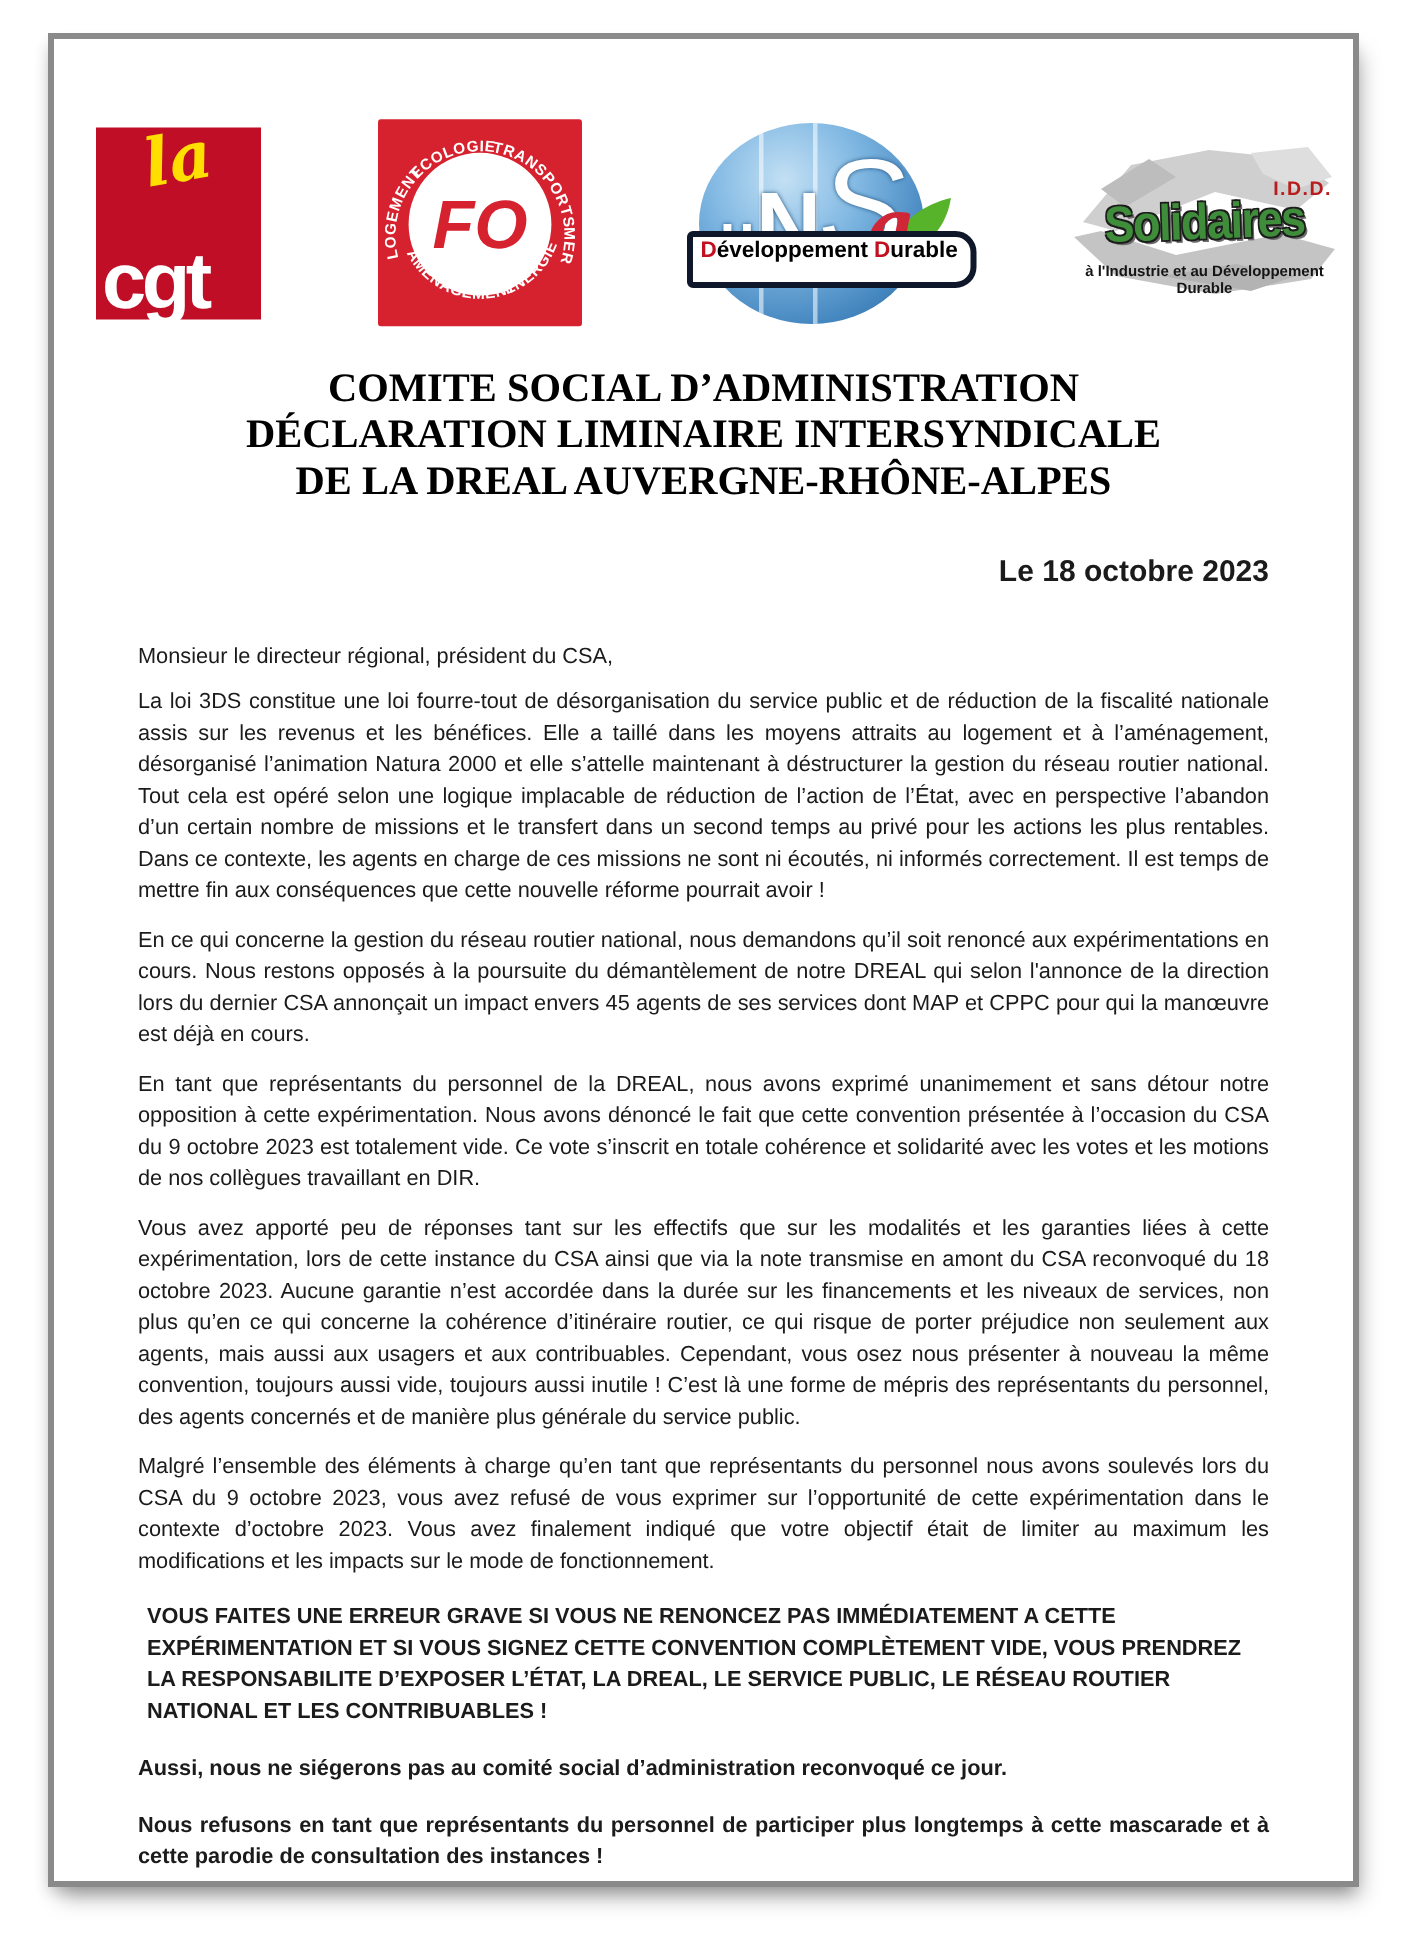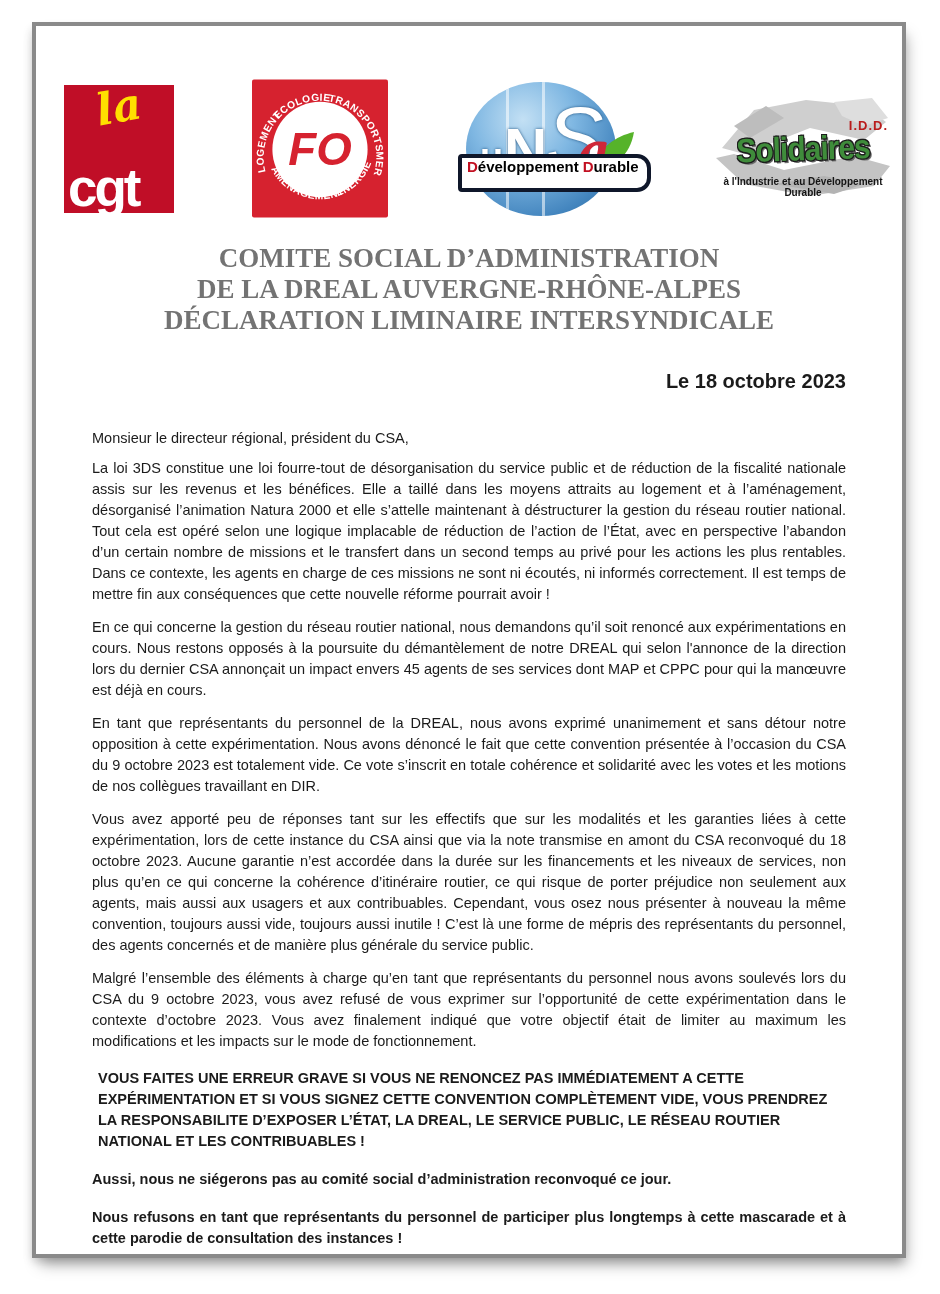--- a/index.html
+++ b/index.html
@@ -70,21 +70,21 @@
     position:absolute; top:36px; left:0; width:100%; text-align:center;
     font-size:30px; font-weight:800; letter-spacing:-1px; color:#3f8c3b;
     transform:rotate(-2deg) scaleY(1.12);
     text-shadow:-1px -1px 0 #1c1c1c, 1px -1px 0 #1c1c1c, -1px 1px 0 #1c1c1c, 1px 1px 0 #1c1c1c, 2px 2px 0 #6b6b6b;
   }
   .solid-sub { position:absolute; bottom:4px; left:0; width:100%; text-align:center;
     font-size:10px; font-weight:700; color:#141414; }
 
   
   .doc-title { margin-top:24px; text-align:center; font-family:"Liberation Serif", serif;
-    font-weight:700; font-size:27px; line-height:31px; color:#737373; }
+    font-weight:700; font-size:27px; line-height:31px; color:#000000; }
   .doc-date { margin-top:34px; text-align:right; font-weight:700; font-size:20px; }
   .salutation { margin-top:37px; font-size:14.5px; }
   .para { margin:12px 0 0 0; font-size:14.5px; line-height:21px; text-align:justify; }
   .warning { margin:16px 6px 0 6px; font-size:14.5px; line-height:21px; font-weight:700; text-align:left; }
   .bold-left { margin:17px 0 0 0; font-size:14.5px; line-height:21px; font-weight:700; text-align:justify; }
   .signature { margin:17px 0 0 0; font-size:14.5px; font-weight:700; font-style:italic; }
 </style>
 </head>
 <body>
 
@@ -141,22 +141,22 @@
       </svg>
       <span class="solid-idd">I.D.D.</span>
       <div class="solid-word">Solidaires</div>
       <div class="solid-sub">à l'Industrie et au Développement Durable</div>
     </div>
   </div>
 
   <div class="content">
     <div class="doc-title">
       <div>COMITE SOCIAL D’ADMINISTRATION</div>
+      <div>DÉCLARATION LIMINAIRE INTERSYNDICALE</div>
       <div>DE LA DREAL AUVERGNE-RHÔNE-ALPES</div>
-      <div>DÉCLARATION LIMINAIRE INTERSYNDICALE</div>
     </div>
 
     <div class="doc-date">Le 18 octobre 2023</div>
 
     <div class="salutation">Monsieur le directeur régional, président du CSA,</div>
 
     <p class="para">La loi 3DS constitue une loi fourre-tout de désorganisation du service public et de réduction de la fiscalité nationale assis sur les revenus et les bénéfices. Elle a taillé dans les moyens attraits au logement et à l’aménagement, désorganisé l’animation Natura 2000 et elle s’attelle maintenant à déstructurer la gestion du réseau routier national. Tout cela est opéré selon une logique implacable de réduction de l’action de l’État, avec en perspective l’abandon d’un certain nombre de missions et le transfert dans un second temps au privé pour les actions les plus rentables. Dans ce contexte, les agents en charge de ces missions ne sont ni écoutés, ni informés correctement. Il est temps de mettre fin aux conséquences que cette nouvelle réforme pourrait avoir !</p>
     <p class="para">En ce qui concerne la gestion du réseau routier national, nous demandons qu’il soit renoncé aux expérimentations en cours. Nous restons opposés à la poursuite du démantèlement de notre DREAL qui selon l'annonce de la direction lors du dernier CSA annonçait un impact envers 45 agents de ses services dont MAP et CPPC pour qui la manœuvre est déjà en cours.</p>
     <p class="para">En tant que représentants du personnel de la DREAL, nous avons exprimé unanimement et sans détour notre opposition à cette expérimentation. Nous avons dénoncé le fait que cette convention présentée à l’occasion du CSA du 9 octobre 2023 est totalement vide. Ce vote s’inscrit en totale cohérence et solidarité avec les votes et les motions de nos collègues travaillant en DIR.</p>
     <p class="para">Vous avez apporté peu de réponses tant sur les effectifs que sur les modalités et les garanties liées à cette expérimentation, lors de cette instance du CSA ainsi que via la note transmise en amont du CSA reconvoqué du 18 octobre 2023. Aucune garantie n’est accordée dans la durée sur les financements et les niveaux de services, non plus qu’en ce qui concerne la cohérence d’itinéraire routier, ce qui risque de porter préjudice non seulement aux agents, mais aussi aux usagers et aux contribuables. Cependant, vous osez nous présenter à nouveau la même convention, toujours aussi vide, toujours aussi inutile ! C’est là une forme de mépris des représentants du personnel, des agents concernés et de manière plus générale du service public.</p>

